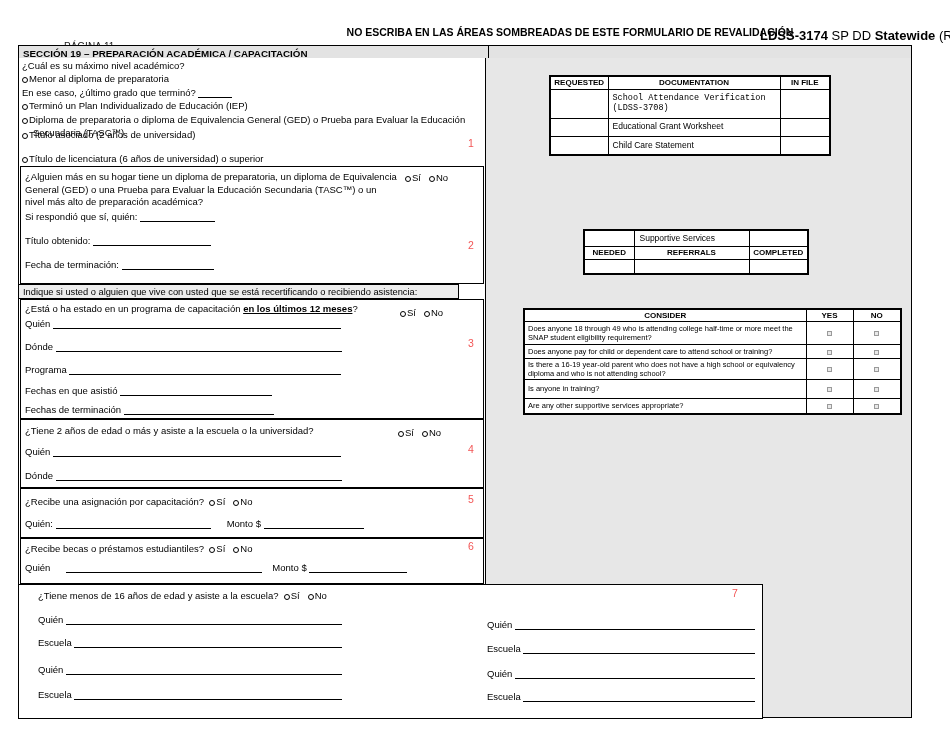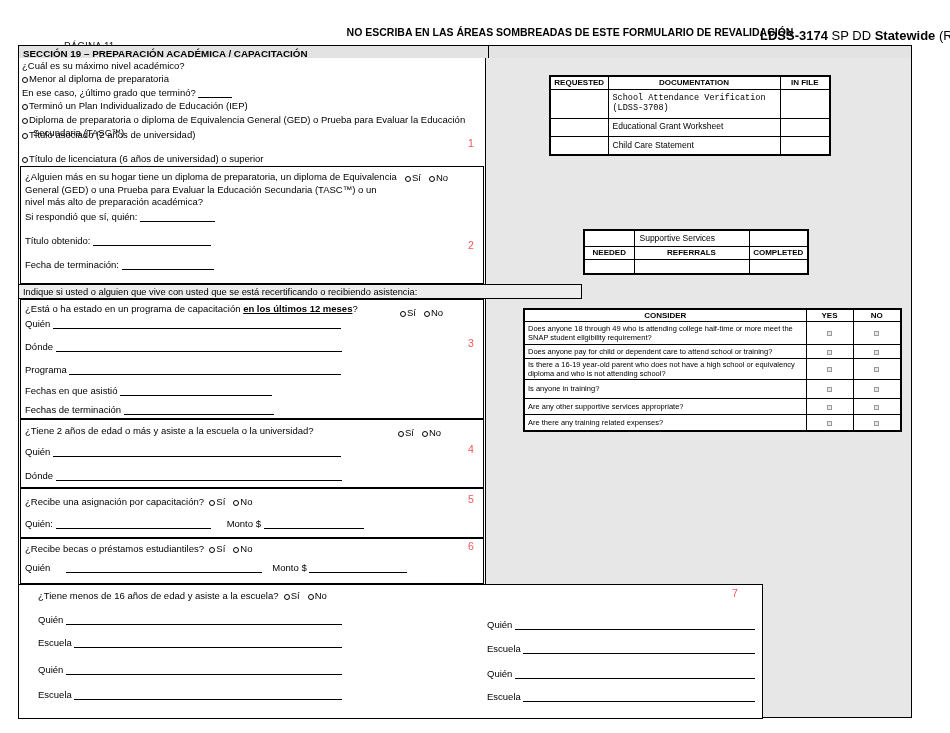--- a/index.html
+++ b/index.html
@@ -17,21 +17,21 @@
   
   .section-bar { position:absolute; left:18px; top:45px; width:894px; height:14px; background:#e3e3e3; border:1px solid #000; }
   .section-bar .t { position:absolute; left:4px; top:2px; font-size:9.8px; font-weight:bold; }
   .section-div { position:absolute; left:488px; top:45px; width:1px; height:14px; background:#000; }
 
   
   .left-col { position:absolute; left:18px; top:58px; width:468px; height:526px; background:#fff; border-left:1px solid #000; border-right:1px solid #000; }
   .gray-panel { position:absolute; left:486px; top:58px; width:426px; height:660px; background:#e7e7e7; border-right:1px solid #000; border-bottom:1px solid #000; }
 
   .inner-box { position:absolute; background:#fff; border:1px solid #000; }
-  .notice-bar { position:absolute; left:18px; top:284px; width:564px; height:15px; background:#ededed; border:1px solid #000; }
+  .notice-bar { position:absolute; left:18px; top:284px; width:441px; height:15px; background:#ededed; border:1px solid #000; }
   .notice-bar .t { position:absolute; left:4px; top:2px; font-size:9.3px; }
 
   .line { position:absolute; white-space:nowrap; }
   .radio { display:inline-block; width:6px; height:6px; border:1.6px solid #000; border-radius:50%; background:#fff; vertical-align:-1px; margin-right:1px; }
   .yn .radio { margin-left:8px; }
   .yn .radio:first-child { margin-left:0; }
   .bl { display:inline-block; border-bottom:1px solid #000; height:8px; vertical-align:-2px; }
   .rednum { position:absolute; color:#f25555; font-size:10.5px; }
 
   .wrapblock { position:absolute; white-space:normal; line-height:13.4px; }
@@ -215,21 +215,16 @@
     <tr style="height:19px;">
       <td class="q">Is anyone in training?</td>
       <td class="c"><span class="cb"></span></td>
       <td class="c"><span class="cb"></span></td>
     </tr>
     <tr style="height:16px;">
       <td class="q">Are any other supportive services appropriate?</td>
       <td class="c"><span class="cb"></span></td>
       <td class="c"><span class="cb"></span></td>
     </tr>
-    <tr style="height:17px;">
-      <td class="q">Are there any training related expenses?</td>
-      <td class="c"><span class="cb"></span></td>
-      <td class="c"><span class="cb"></span></td>
-    </tr>
   </tbody>
     </table>
 
 </div>
 
 </body></html>

